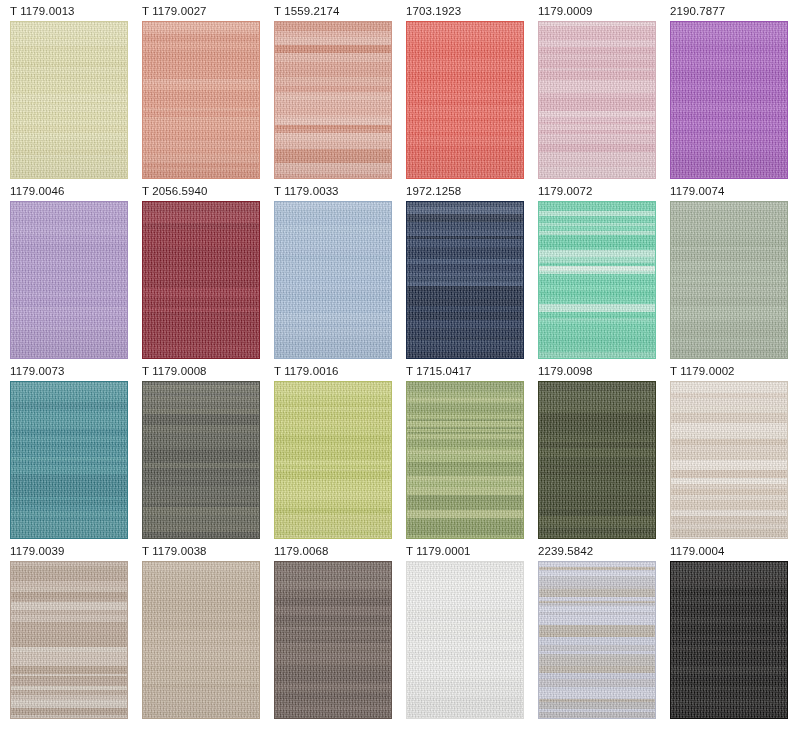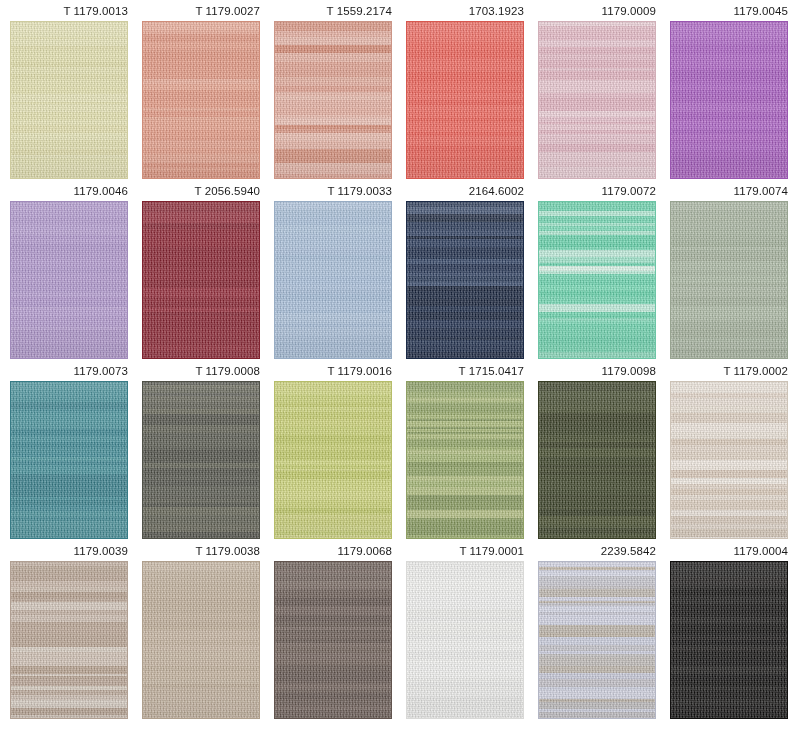--- a/index.html
+++ b/index.html
@@ -23,21 +23,21 @@
     grid-template-columns: repeat(6, 118px);
     grid-template-rows: repeat(4, 180px);
     column-gap: 14px;
     row-gap: 0px;
   }
   .swatch-cell {
     width: 118px;
     height: 180px;
     display: flex;
     flex-direction: column;
-    align-items: flex-end;
+    align-items: flex-start;
   }
   .swatch-label {
     font-size: 11.5px;
     line-height: 12px;
     color: #1b1b1b;
     text-align: center;
     height: 16px;
     padding-top: 2px;
     letter-spacing: 0.1px;
     white-space: nowrap;
@@ -150,21 +150,21 @@
     <div class="swatch-cell">
       <div class="swatch-label">1179.0009</div>
       <div class="swatch-chip" style="background-color: rgb(233, 195, 205);">
         <div class="tex tex-stripe" style="background-image: linear-gradient(rgb(238, 207, 215) 0%, rgb(238, 207, 215) 2.71%, rgb(229, 185, 197) 2.71%, rgb(229, 185, 197) 5.18%, rgb(229, 184, 196) 5.18%, rgb(229, 184, 196) 7.92%, rgb(228, 182, 195) 7.92%, rgb(228, 182, 195) 11.23%, rgb(235, 200, 210) 11.23%, rgb(235, 200, 210) 16.08%, rgb(227, 180, 193) 16.08%, rgb(227, 180, 193) 17.33%, rgb(226, 179, 192) 17.33%, rgb(226, 179, 192) 20.52%, rgb(231, 190, 201) 20.52%, rgb(231, 190, 201) 24.19%, rgb(227, 181, 194) 24.19%, rgb(227, 181, 194) 27.51%, rgb(227, 180, 193) 27.51%, rgb(227, 180, 193) 29.36%, rgb(233, 195, 205) 29.36%, rgb(233, 195, 205) 31.23%, rgb(227, 180, 193) 31.23%, rgb(227, 180, 193) 34.98%, rgb(228, 182, 194) 34.98%, rgb(228, 182, 194) 37.03%, rgb(236, 202, 211) 37.03%, rgb(236, 202, 211) 42.52%, rgb(236, 202, 211) 42.52%, rgb(236, 202, 211) 45.71%, rgb(230, 187, 199) 45.71%, rgb(230, 187, 199) 48.73%, rgb(226, 179, 192) 48.73%, rgb(226, 179, 192) 51.49%, rgb(228, 182, 195) 51.49%, rgb(228, 182, 195) 56.79%, rgb(239, 209, 217) 56.79%, rgb(239, 209, 217) 60.89%, rgb(232, 193, 204) 60.89%, rgb(232, 193, 204) 63.99%, rgb(227, 181, 194) 63.99%, rgb(227, 181, 194) 65.5%, rgb(235, 200, 209) 65.5%, rgb(235, 200, 209) 69.46%, rgb(227, 181, 194) 69.46%, rgb(227, 181, 194) 71.58%, rgb(235, 200, 210) 71.58%, rgb(235, 200, 210) 72.84%, rgb(233, 196, 206) 72.84%, rgb(233, 196, 206) 77.93%, rgb(228, 182, 195) 77.93%, rgb(228, 182, 195) 83.41%, rgb(237, 204, 213) 83.41%, rgb(237, 204, 213) 87.29%, rgb(237, 204, 213) 87.29%, rgb(237, 204, 213) 89.62%, rgb(236, 201, 210) 89.62%, rgb(236, 201, 210) 93%, rgb(239, 209, 217) 93%, rgb(239, 209, 217) 98.19%, rgb(238, 207, 215) 98.19%, rgb(238, 207, 215) 99.78%, rgb(228, 182, 195) 99.78%, rgb(228, 182, 195) 100%);"></div>
         <div class="tex tex-grain"></div>
         <div class="tex tex-noise"></div>
         <div class="tex tex-sheen"></div>
       </div>
     </div>
     <div class="swatch-cell">
-      <div class="swatch-label">1179.0045</div>
+      <div class="swatch-label">2190.7877</div>
       <div class="swatch-chip" style="background-color: rgb(171, 95, 196);">
         <div class="tex tex-stripe" style="background-image: linear-gradient(rgb(171, 95, 196) 0%, rgb(171, 95, 196) 2.53%, rgb(174, 100, 199) 2.53%, rgb(174, 100, 199) 7.64%, rgb(174, 100, 199) 7.64%, rgb(174, 100, 199) 9.56%, rgb(174, 100, 199) 9.56%, rgb(174, 100, 199) 11.07%, rgb(172, 97, 197) 11.07%, rgb(172, 97, 197) 14.46%, rgb(168, 92, 194) 14.46%, rgb(168, 92, 194) 17.9%, rgb(171, 95, 196) 17.9%, rgb(171, 95, 196) 20.76%, rgb(175, 101, 199) 20.76%, rgb(175, 101, 199) 25.57%, rgb(175, 101, 199) 25.57%, rgb(175, 101, 199) 29.34%, rgb(171, 95, 196) 29.34%, rgb(171, 95, 196) 31.31%, rgb(167, 91, 192) 31.31%, rgb(167, 91, 192) 36.61%, rgb(170, 94, 195) 36.61%, rgb(170, 94, 195) 39.61%, rgb(174, 100, 199) 39.61%, rgb(174, 100, 199) 41.7%, rgb(174, 99, 198) 41.7%, rgb(174, 99, 198) 43.3%, rgb(169, 93, 195) 43.3%, rgb(169, 93, 195) 46.15%, rgb(168, 92, 193) 46.15%, rgb(168, 92, 193) 51.83%, rgb(175, 102, 199) 51.83%, rgb(175, 102, 199) 57.39%, rgb(169, 93, 194) 57.39%, rgb(169, 93, 194) 59.47%, rgb(166, 90, 192) 59.47%, rgb(166, 90, 192) 62.87%, rgb(174, 99, 198) 62.87%, rgb(174, 99, 198) 65.01%, rgb(174, 100, 199) 65.01%, rgb(174, 100, 199) 68.59%, rgb(167, 91, 193) 68.59%, rgb(167, 91, 193) 72.09%, rgb(174, 99, 198) 72.09%, rgb(174, 99, 198) 75.72%, rgb(170, 94, 195) 75.72%, rgb(170, 94, 195) 78.22%, rgb(174, 100, 199) 78.22%, rgb(174, 100, 199) 80.71%, rgb(172, 97, 197) 80.71%, rgb(172, 97, 197) 83.12%, rgb(169, 93, 194) 83.12%, rgb(169, 93, 194) 86.73%, rgb(167, 91, 192) 86.73%, rgb(167, 91, 192) 89.88%, rgb(167, 91, 192) 89.88%, rgb(167, 91, 192) 91.41%, rgb(169, 93, 194) 91.41%, rgb(169, 93, 194) 96.58%, rgb(169, 93, 194) 96.58%, rgb(169, 93, 194) 98.83%, rgb(175, 101, 199) 98.83%, rgb(175, 101, 199) 100%);"></div>
         <div class="tex tex-grain"></div>
         <div class="tex tex-noise"></div>
         <div class="tex tex-sheen"></div>
       </div>
     </div>
     <div class="swatch-cell">
       <div class="swatch-label">1179.0046</div>
       <div class="swatch-chip" style="background-color: rgb(179, 154, 208);">
@@ -186,21 +186,21 @@
     <div class="swatch-cell">
       <div class="swatch-label">T 1179.0033</div>
       <div class="swatch-chip" style="background-color: rgb(169, 192, 219);">
         <div class="tex tex-stripe" style="background-image: linear-gradient(rgb(174, 196, 222) 0%, rgb(174, 196, 222) 4.66%, rgb(165, 189, 216) 4.66%, rgb(165, 189, 216) 9.56%, rgb(165, 189, 217) 9.56%, rgb(165, 189, 217) 14.83%, rgb(173, 196, 221) 14.83%, rgb(173, 196, 221) 20.34%, rgb(172, 194, 220) 20.34%, rgb(172, 194, 220) 23.28%, rgb(171, 194, 220) 23.28%, rgb(171, 194, 220) 26.82%, rgb(173, 195, 221) 26.82%, rgb(173, 195, 221) 29.4%, rgb(170, 192, 219) 29.4%, rgb(170, 192, 219) 34.15%, rgb(164, 188, 216) 34.15%, rgb(164, 188, 216) 36.98%, rgb(171, 194, 220) 36.98%, rgb(171, 194, 220) 42.2%, rgb(171, 194, 220) 42.2%, rgb(171, 194, 220) 47.68%, rgb(168, 191, 219) 47.68%, rgb(168, 191, 219) 52.4%, rgb(172, 194, 221) 52.4%, rgb(172, 194, 221) 55.6%, rgb(166, 189, 217) 55.6%, rgb(166, 189, 217) 59.11%, rgb(163, 187, 215) 59.11%, rgb(163, 187, 215) 63.76%, rgb(169, 192, 219) 63.76%, rgb(169, 192, 219) 69.44%, rgb(165, 189, 217) 69.44%, rgb(165, 189, 217) 71.4%, rgb(175, 197, 222) 71.4%, rgb(175, 197, 222) 75.74%, rgb(173, 195, 221) 75.74%, rgb(173, 195, 221) 78.35%, rgb(167, 190, 218) 78.35%, rgb(167, 190, 218) 80.39%, rgb(173, 195, 221) 80.39%, rgb(173, 195, 221) 82.33%, rgb(174, 196, 222) 82.33%, rgb(174, 196, 222) 85.19%, rgb(169, 192, 219) 85.19%, rgb(169, 192, 219) 90.25%, rgb(163, 187, 215) 90.25%, rgb(163, 187, 215) 91.95%, rgb(168, 191, 219) 91.95%, rgb(168, 191, 219) 97.08%, rgb(167, 191, 218) 97.08%, rgb(167, 191, 218) 99.86%, rgb(164, 188, 216) 99.86%, rgb(164, 188, 216) 100%);"></div>
         <div class="tex tex-grain"></div>
         <div class="tex tex-noise"></div>
         <div class="tex tex-sheen"></div>
       </div>
     </div>
     <div class="swatch-cell">
-      <div class="swatch-label">2164.6002</div>
+      <div class="swatch-label">1972.1258</div>
       <div class="swatch-chip" style="background-color: rgb(31, 47, 79);">
         <div class="tex tex-stripe" style="background-image: linear-gradient(rgb(35, 51, 83) 0%, rgb(35, 51, 83) 3.47%, rgb(55, 73, 106) 3.47%, rgb(55, 73, 106) 7.46%, rgb(23, 35, 60) 7.46%, rgb(23, 35, 60) 10.98%, rgb(21, 33, 57) 10.98%, rgb(21, 33, 57) 12.52%, rgb(33, 50, 82) 12.52%, rgb(33, 50, 82) 18.02%, rgb(48, 65, 98) 18.02%, rgb(48, 65, 98) 22.02%, rgb(22, 34, 58) 22.02%, rgb(22, 34, 58) 23.58%, rgb(42, 59, 91) 23.58%, rgb(42, 59, 91) 28.69%, rgb(28, 43, 73) 28.69%, rgb(28, 43, 73) 34.31%, rgb(29, 45, 75) 34.31%, rgb(29, 45, 75) 36.27%, rgb(50, 68, 101) 36.27%, rgb(50, 68, 101) 39.75%, rgb(31, 46, 78) 39.75%, rgb(31, 46, 78) 43.62%, rgb(39, 55, 88) 43.62%, rgb(39, 55, 88) 45.27%, rgb(50, 67, 100) 45.27%, rgb(50, 67, 100) 47.5%, rgb(39, 56, 88) 47.5%, rgb(39, 56, 88) 51.48%, rgb(57, 75, 108) 51.48%, rgb(57, 75, 108) 53.63%, rgb(21, 32, 56) 53.63%, rgb(21, 32, 56) 57.05%, rgb(23, 36, 62) 57.05%, rgb(23, 36, 62) 62.41%, rgb(22, 33, 58) 62.41%, rgb(22, 33, 58) 66.75%, rgb(27, 42, 71) 66.75%, rgb(27, 42, 71) 70.78%, rgb(22, 34, 59) 70.78%, rgb(22, 34, 59) 75.44%, rgb(33, 49, 81) 75.44%, rgb(33, 49, 81) 80.82%, rgb(27, 41, 70) 80.82%, rgb(27, 41, 70) 86.24%, rgb(24, 37, 63) 86.24%, rgb(24, 37, 63) 88.19%, rgb(35, 51, 83) 88.19%, rgb(35, 51, 83) 91.69%, rgb(30, 45, 76) 91.69%, rgb(30, 45, 76) 96.33%, rgb(26, 39, 67) 96.33%, rgb(26, 39, 67) 100%);"></div>
         <div class="tex tex-grain"></div>
         <div class="tex tex-noise"></div>
         <div class="tex tex-sheen"></div>
       </div>
     </div>
     <div class="swatch-cell">
       <div class="swatch-label">1179.0072</div>
       <div class="swatch-chip" style="background-color: rgb(121, 220, 184);">

